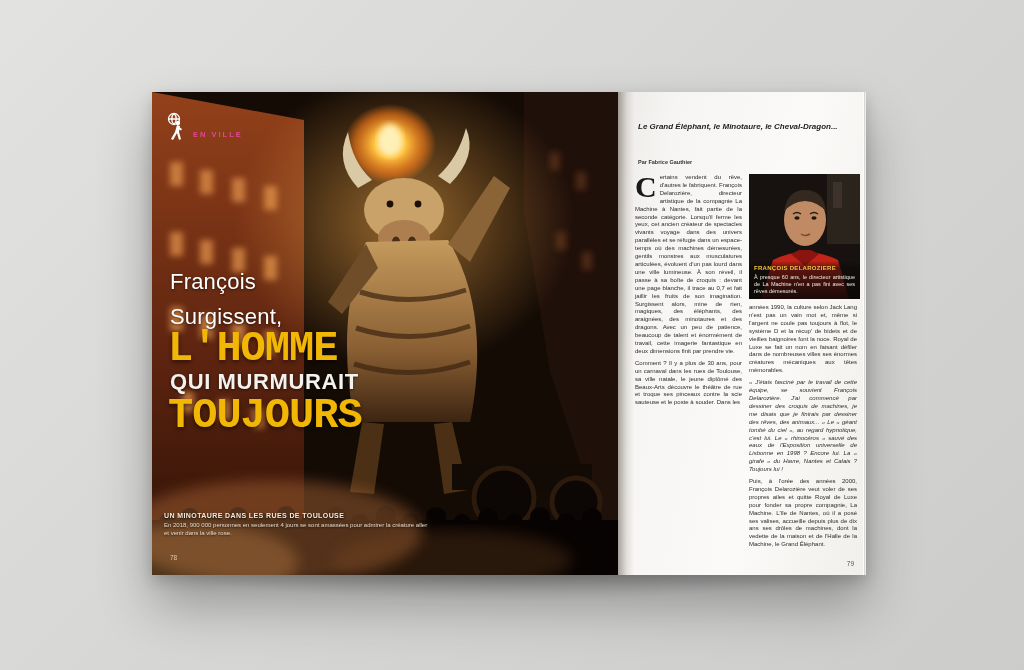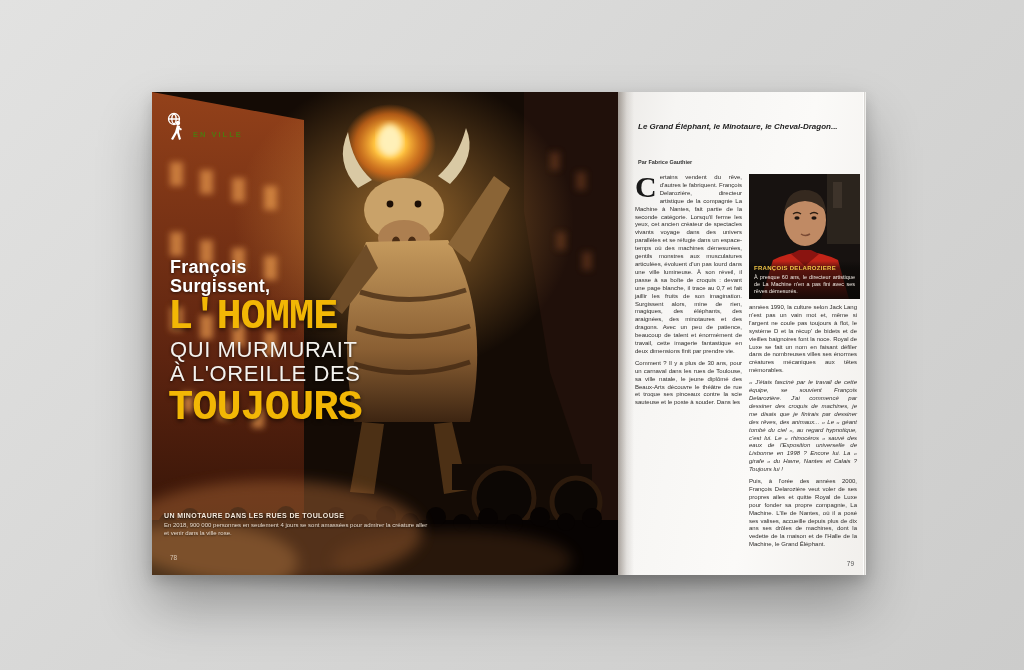--- a/index.html
+++ b/index.html
@@ -16,27 +16,27 @@
   .spread::after{ 
     content:"";position:absolute;left:-20px;right:-8px;bottom:-26px;height:40px;
     background:radial-gradient(ellipse at 50% 0%,rgba(0,0,0,.22),transparent 70%);
     z-index:-1;
   }
 
   
   .page-left{position:relative;width:466px;height:483px;overflow:hidden;background:#140b05;}
   .photo-scene{position:absolute;inset:0;}
   .overlay{position:absolute;z-index:5;}
-  .section-badge{left:12px;top:20px;display:flex;align-items:flex-end;gap:5px;color:#4d7c0f;}
+  .section-badge{left:12px;top:20px;display:flex;align-items:flex-end;gap:5px;color:#ec4899;}
   .section-badge .lbl{font-size:7.5px;letter-spacing:2px;font-weight:bold;opacity:.92;margin-bottom:3px;}
   .headline{left:18px;top:166px;color:#fff;text-shadow:0 1px 3px rgba(0,0,0,.6);}
-  .hl-kicker{font-size:18px;font-weight:bold;line-height:1.05;letter-spacing:.2px;}
+  .hl-kicker{font-size:22px;font-weight:normal;line-height:1.05;letter-spacing:.2px;margin-top:12px;}
   .hl-big{font-family:Liberation Mono, monospace;font-size:42px;font-weight:800;line-height:1.0;
           color:#f2b705;letter-spacing:-1px;margin-left:-2px;text-shadow:0 2px 4px rgba(0,0,0,.55);}
-  .hl-mid{font-size:22px;font-weight:400;line-height:1.12;letter-spacing:.6px;color:#f4f2ee;}
+  .hl-mid{font-size:22px;font-weight:700;line-height:1.12;letter-spacing:.6px;color:#f4f2ee;}
   .photo-caption{left:12px;top:420px;width:268px;color:#f4e9dc;text-shadow:0 1px 2px rgba(0,0,0,.8);}
   .photo-caption .cap-title{font-size:7px;font-weight:bold;letter-spacing:.4px;}
   .photo-caption .cap-body{font-size:6px;line-height:1.35;margin-top:2px;opacity:.9;}
   .folio{position:absolute;font-size:6.5px;z-index:6;}
   .folio-left{left:18px;bottom:14px;color:#e8d9c8;opacity:.85;}
   .folio-right{right:12px;bottom:8px;color:#555;}
 
   
   .page-right{position:relative;width:248px;height:483px;background:linear-gradient(100deg,#eceae7 0%,#f6f5f3 18%,#fbfaf8 60%,#f1efec 100%);overflow:hidden;}
   .page-right::before{ 
@@ -203,21 +203,20 @@
         </g>
       </svg>
       <span class="lbl">EN VILLE</span>
     </div>
 
     <div class="overlay headline">
       <div class="hl-kicker">François</div>
       <div class="hl-kicker">Surgissent,</div>
       <div class="hl-big">L'HOMME</div>
       <div class="hl-mid">QUI MURMURAIT</div>
-      <div class="hl-mid">À L'OREILLE DES</div>
       <div class="hl-big">TOUJOURS</div>
     </div>
 
     <div class="overlay photo-caption">
       <div class="cap-title">UN MINOTAURE DANS LES RUES DE TOULOUSE</div>
       <div class="cap-body">En 2018, 900 000 personnes en seulement 4 jours se sont amassées pour admirer la créature aller et venir dans la ville rose.</div>
     </div>
 
     <div class="folio folio-left">78</div>
   </div>

